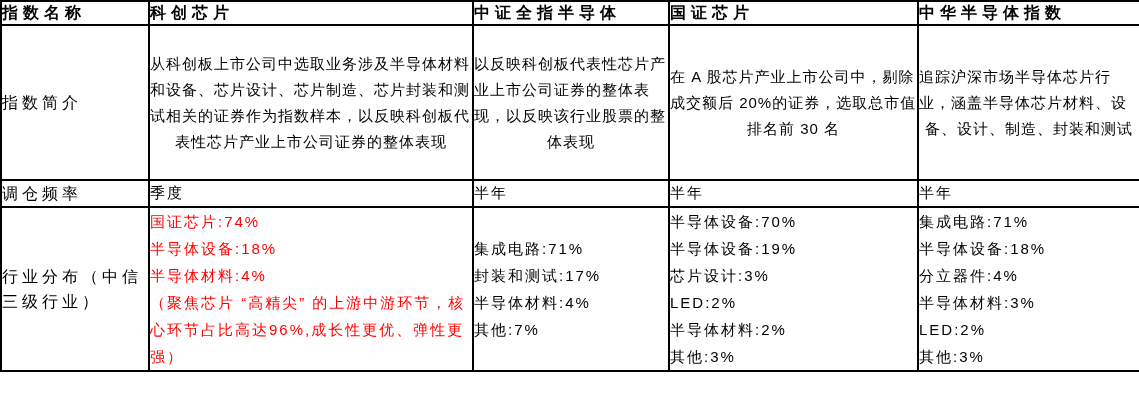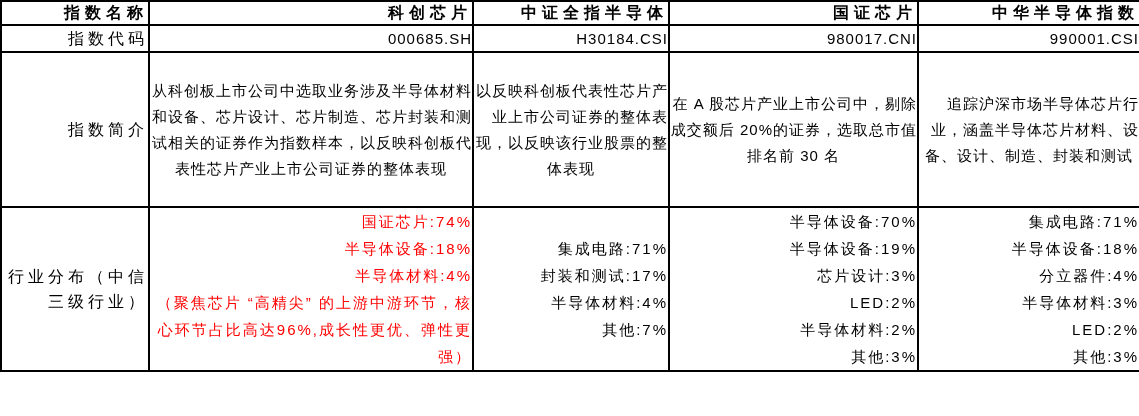--- a/index.html
+++ b/index.html
@@ -15,21 +15,21 @@
     border-collapse: collapse;
     table-layout: fixed;
     width: 1139px;
     background: #ffffff;
   }
   table.idx th, table.idx td {
     border: 2px solid #000000;
     padding: 0;
     overflow: hidden;
     vertical-align: middle;
-    text-align: right;
+    text-align: left;
   }
   
   tr.r-head     { height: 24px; }
   tr.r-code     { height: 24px; }
   tr.r-intro    { height: 155px; }
   tr.r-sample   { height: 25px; }
   tr.r-rebal    { height: 25px; }
   tr.r-industry { height: 163px; }
 
   th.head-cell {
@@ -87,37 +87,37 @@
 
   <tbody>
       <tr class="r-head">
     <th class="head-cell">指数名称</th>
     <th class="head-cell">科创芯片</th>
     <th class="head-cell">中证全指半导体</th>
     <th class="head-cell">国证芯片</th>
     <th class="head-cell">中华半导体指数</th>
   </tr>
 
-  <tr class="r-code">
-    <td class="row-label">指数代码</td>
-    <td class="code-cell">000685.SH</td>
-    <td class="code-cell">H30184.CSI</td>
-    <td class="code-cell">980017.CNI</td>
-    <td class="code-cell">990001.CSI</td>
-  </tr>
 
   <tr class="r-intro">
     <td class="row-label">指数简介</td>
     <td class="intro-cell">从科创板上市公司中选取业务涉及半导体材料和设备、芯片设计、芯片制造、芯片封装和测试相关的证券作为指数样本，以反映科创板代表性芯片产业上市公司证券的整体表现</td>
     <td class="intro-cell">以反映科创板代表性芯片产业上市公司证券的整体表现，以反映该行业股票的整体表现</td>
     <td class="intro-cell">在 A 股芯片产业上市公司中，剔除成交额后 20%的证券，选取总市值排名前 30 名</td>
     <td class="intro-cell">追踪沪深市场半导体芯片行业，涵盖半导体芯片材料、设备、设计、制造、封装和测试</td>
   </tr>
 
 
+  <tr class="r-rebal">
+    <td class="row-label">调仓频率</td>
+    <td class="value-cell">季度</td>
+    <td class="value-cell">半年</td>
+    <td class="value-cell">半年</td>
+    <td class="value-cell">半年</td>
+  </tr>
 
   <tr class="r-industry">
     <td class="row-label">行业分布（中信三级行业）</td>
     <td class="industry-cell highlight">
           <div>国证芯片:74%</div>
           <div>半导体设备:18%</div>
           <div>半导体材料:4%</div>
           <div>（聚焦芯片 “高精尖” 的上游中游环节，核心环节占比高达96%,成长性更优、弹性更强）</div>
         </td>
     <td class="industry-cell">

